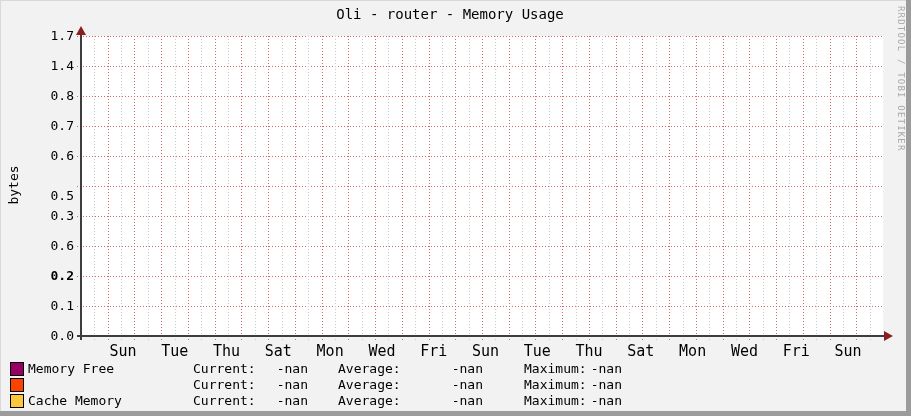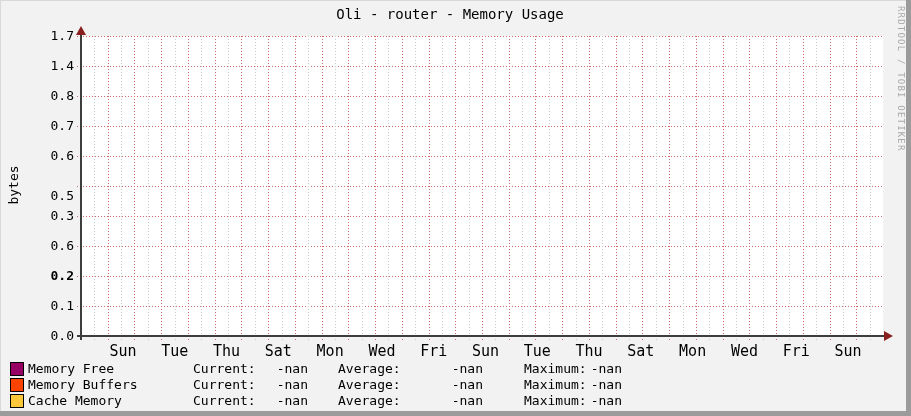--- a/index.html
+++ b/index.html
@@ -180,21 +180,20 @@
     <span class="lg-name">Memory Free</span>
     <span class="lg-k1">Current:</span>
     <span class="lg-v1">-nan</span>
     <span class="lg-k2">Average:</span>
     <span class="lg-v2">-nan</span>
     <span class="lg-k3">Maximum:</span>
     <span class="lg-v3">-nan</span>
   </div>
   <div class="lg-row r1">
     <span class="lg-swatch" style="background: rgb(251, 66, 0);"></span>
-    <span class="lg-name">Memory Buffers</span>
     <span class="lg-k1">Current:</span>
     <span class="lg-v1">-nan</span>
     <span class="lg-k2">Average:</span>
     <span class="lg-v2">-nan</span>
     <span class="lg-k3">Maximum:</span>
     <span class="lg-v3">-nan</span>
   </div>
   <div class="lg-row r2">
     <span class="lg-swatch" style="background: rgb(253, 199, 60);"></span>
     <span class="lg-name">Cache Memory</span>

